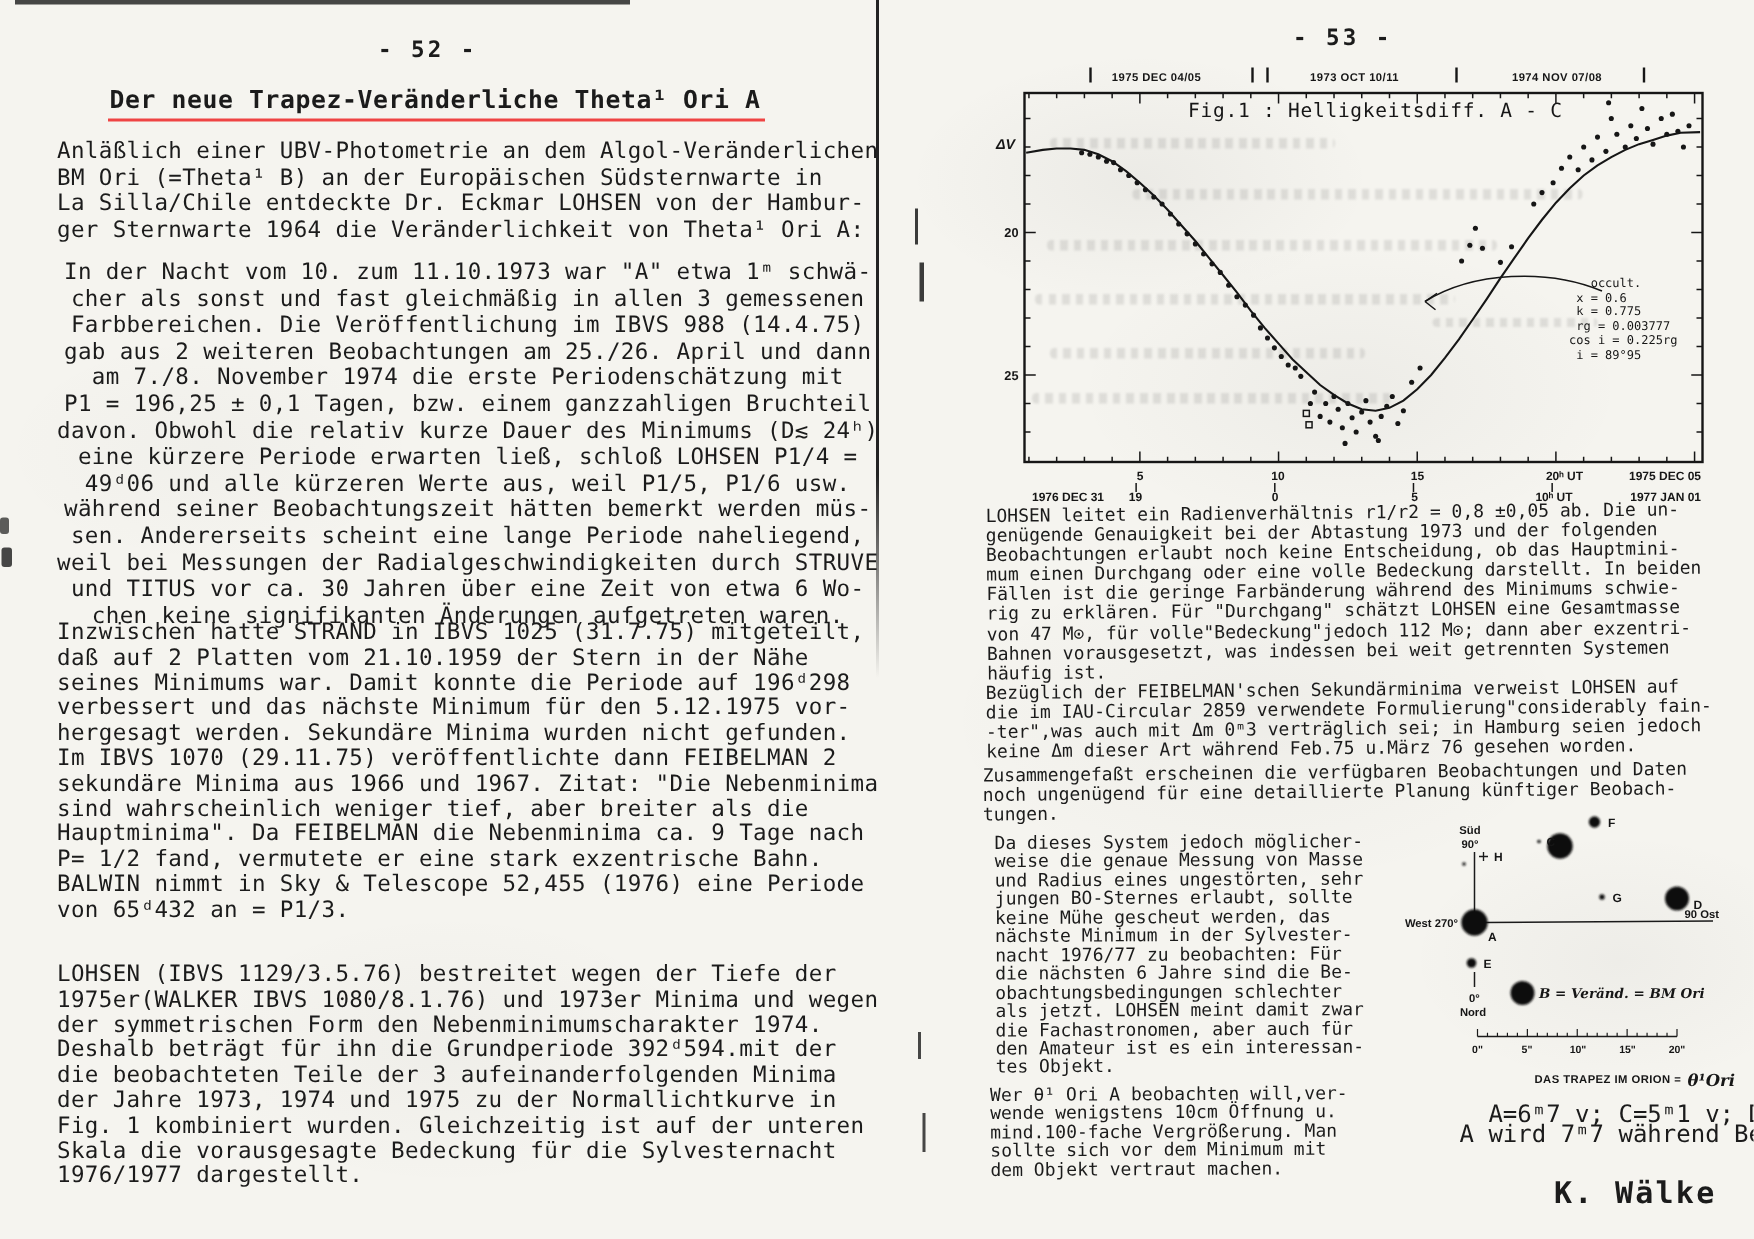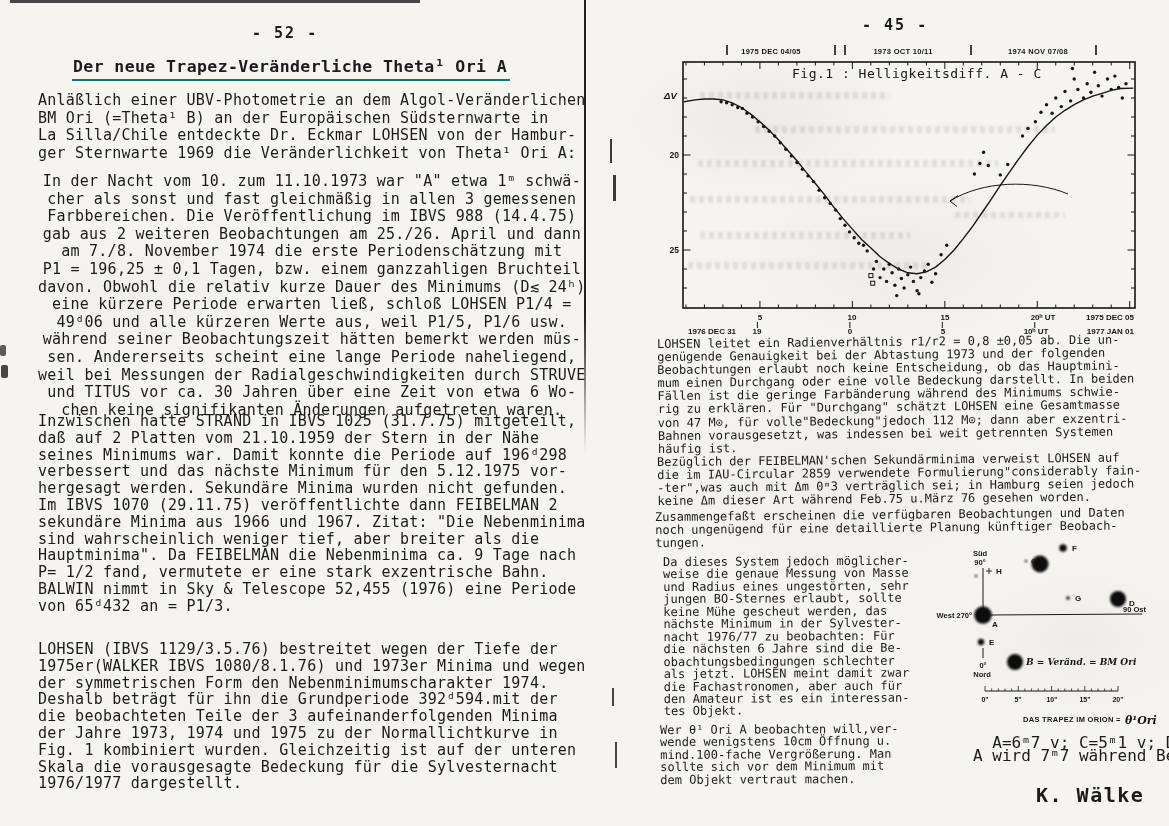--- a/index.html
+++ b/index.html
@@ -13,21 +13,21 @@
     background:
       radial-gradient(220px 120px at 760px 120px, rgba(60,60,60,0.05), transparent 70%),
       radial-gradient(260px 140px at 900px 260px, rgba(60,60,60,0.045), transparent 70%),
       radial-gradient(300px 160px at 840px 480px, rgba(60,60,60,0.035), transparent 70%),
       radial-gradient(200px 120px at 1080px 640px, rgba(60,60,60,0.04), transparent 70%),
       radial-gradient(240px 130px at 300px 700px, rgba(60,60,60,0.03), transparent 70%),
       radial-gradient(200px 110px at 140px 300px, rgba(60,60,60,0.025), transparent 70%);
   }
   .pagenum{position:absolute;font-size:15px;letter-spacing:2px;font-weight:bold;}
   .title{position:absolute;font-size:16.5px;font-weight:bold;letter-spacing:.4px;
-    border-bottom:2px solid #0f766e;padding:0 3px 3px 1px;white-space:pre;}
+    border-bottom:2px solid #ef4444;padding:0 3px 3px 1px;white-space:pre;}
   .para{position:absolute;white-space:pre;}
   .lp{font-size:15px;letter-spacing:.25px;}
   .lh-a{line-height:17.6px;}
   .lh-b{line-height:16.8px;}
   .rp{font-size:12px;line-height:13.1px;transform:rotate(-0.55deg);transform-origin:left top;}
   .rcol{font-size:12px;line-height:12.45px;transform:rotate(-0.3deg);transform-origin:left top;}
   .mags{position:absolute;left:973px;top:736px;font-size:16px;line-height:13px;white-space:pre;text-align:right;}
   .sig{position:absolute;left:1036px;top:783px;font-size:20px;font-weight:bold;letter-spacing:1.5px;}
   .chart{position:absolute;left:660px;top:34px;width:505px;height:312px;}
   .legend{position:absolute;left:386px;top:150px;font-size:8px;line-height:9.6px;
@@ -59,21 +59,21 @@
 <div class="ghost" style="left:700px;top:232px;width:210px;"></div>
 <div class="ghost" style="left:688px;top:262px;width:240px;"></div>
 <div class="ghost" style="left:955px;top:212px;width:110px;height:6px;"></div>
 
 <div>
   <div class="pagenum" style="left:252px;top:24px;text-align:center;">- 52 -</div>
   <div class="title" style="left:72px;top:57px;">Der neue Trapez-Veränderliche Theta¹ Ori A</div>
   <div class="para lp lh-a" style="left:38px;top:92px;">Anläßlich einer UBV-Photometrie an dem Algol-Veränderlichen
 BM Ori (=Theta¹ B) an der Europäischen Südsternwarte in
 La Silla/Chile entdeckte Dr. Eckmar LOHSEN von der Hambur-
-ger Sternwarte 1969 die Veränderlichkeit von Theta¹ Ori A:</div>
+ger Sternwarte 1964 die Veränderlichkeit von Theta¹ Ori A:</div>
   <div class="para lp lh-a" style="left:38px;top:173px;text-align:center;">In der Nacht vom 10. zum 11.10.1973 war "A" etwa 1ᵐ schwä-
 cher als sonst und fast gleichmäßig in allen 3 gemessenen
 Farbbereichen. Die Veröffentlichung im IBVS 988 (14.4.75)
 gab aus 2 weiteren Beobachtungen am 25./26. April und dann
 am 7./8. November 1974 die erste Periodenschätzung mit
 P1 = 196,25 ± 0,1 Tagen, bzw. einem ganzzahligen Bruchteil
 davon. Obwohl die relativ kurze Dauer des Minimums (D≲ 24ʰ)
 eine kürzere Periode erwarten ließ, schloß LOHSEN P1/4 =
 49ᵈ06 und alle kürzeren Werte aus, weil P1/5, P1/6 usw.
 während seiner Beobachtungszeit hätten bemerkt werden müs-
@@ -98,21 +98,21 @@
 der symmetrischen Form den Nebenminimumscharakter 1974.
 Deshalb beträgt für ihn die Grundperiode 392ᵈ594.mit der
 die beobachteten Teile der 3 aufeinanderfolgenden Minima
 der Jahre 1973, 1974 und 1975 zu der Normallichtkurve in
 Fig. 1 kombiniert wurden. Gleichzeitig ist auf der unteren
 Skala die vorausgesagte Bedeckung für die Sylvesternacht
 1976/1977 dargestellt.</div>
 </div>
 
 <div>
-  <div class="pagenum" style="left:862px;top:16px;">- 45 -</div>
+  <div class="pagenum" style="left:862px;top:16px;">- 53 -</div>
 
   <div class="chart">
     <svg id="lc-svg" width="505" height="312">
       <g id="lc-ticks" stroke="#161616" stroke-width="1">
           <line x1="25.9584" y1="28" x2="25.9584" y2="31.5"></line>
           <line x1="25.9584" y1="274" x2="25.9584" y2="270.5"></line>
           <line x1="44.4484" y1="28" x2="44.4484" y2="31.5"></line>
           <line x1="44.4484" y1="274" x2="44.4484" y2="270.5"></line>
           <line x1="62.9384" y1="28" x2="62.9384" y2="31.5"></line>
           <line x1="62.9384" y1="274" x2="62.9384" y2="270.5"></line>
@@ -303,20 +303,26 @@
       <text class="hand" x="383" y="286" font-size="8" text-anchor="middle">20ʰ UT</text>
       <text class="hand" x="474" y="286" font-size="8" text-anchor="end">1975 DEC 05</text>
 
       <text class="hand" x="28" y="300" font-size="8">1976 DEC 31</text>
       <text class="hand" x="97" y="300" font-size="8" text-anchor="middle">19</text>
       <text class="hand" x="190" y="300" font-size="8" text-anchor="middle">0</text>
       <text class="hand" x="283" y="300" font-size="8" text-anchor="middle">5</text>
       <text class="hand" x="376" y="300" font-size="8" text-anchor="middle">10ʰ UT</text>
       <text class="hand" x="474" y="300" font-size="8" text-anchor="end">1977 JAN 01</text>
     </svg>
+    <div class="legend">   occult.
+ x = 0.6
+ k = 0.775
+ rg = 0.003777
+cos i = 0.225rg
+ i = 89°95</div>
   </div>
 
   <div class="para rp" style="left:657px;top:338px;">LOHSEN leitet ein Radienverhältnis r1/r2 = 0,8 ±0,05 ab. Die un-
 genügende Genauigkeit bei der Abtastung 1973 und der folgenden
 Beobachtungen erlaubt noch keine Entscheidung, ob das Hauptmini-
 mum einen Durchgang oder eine volle Bedeckung darstellt. In beiden
 Fällen ist die geringe Farbänderung während des Minimums schwie-
 rig zu erklären. Für "Durchgang" schätzt LOHSEN eine Gesamtmasse
 von 47 M⊙, für volle"Bedeckung"jedoch 112 M⊙; dann aber exzentri-
 Bahnen vorausgesetzt, was indessen bei weit getrennten Systemen

